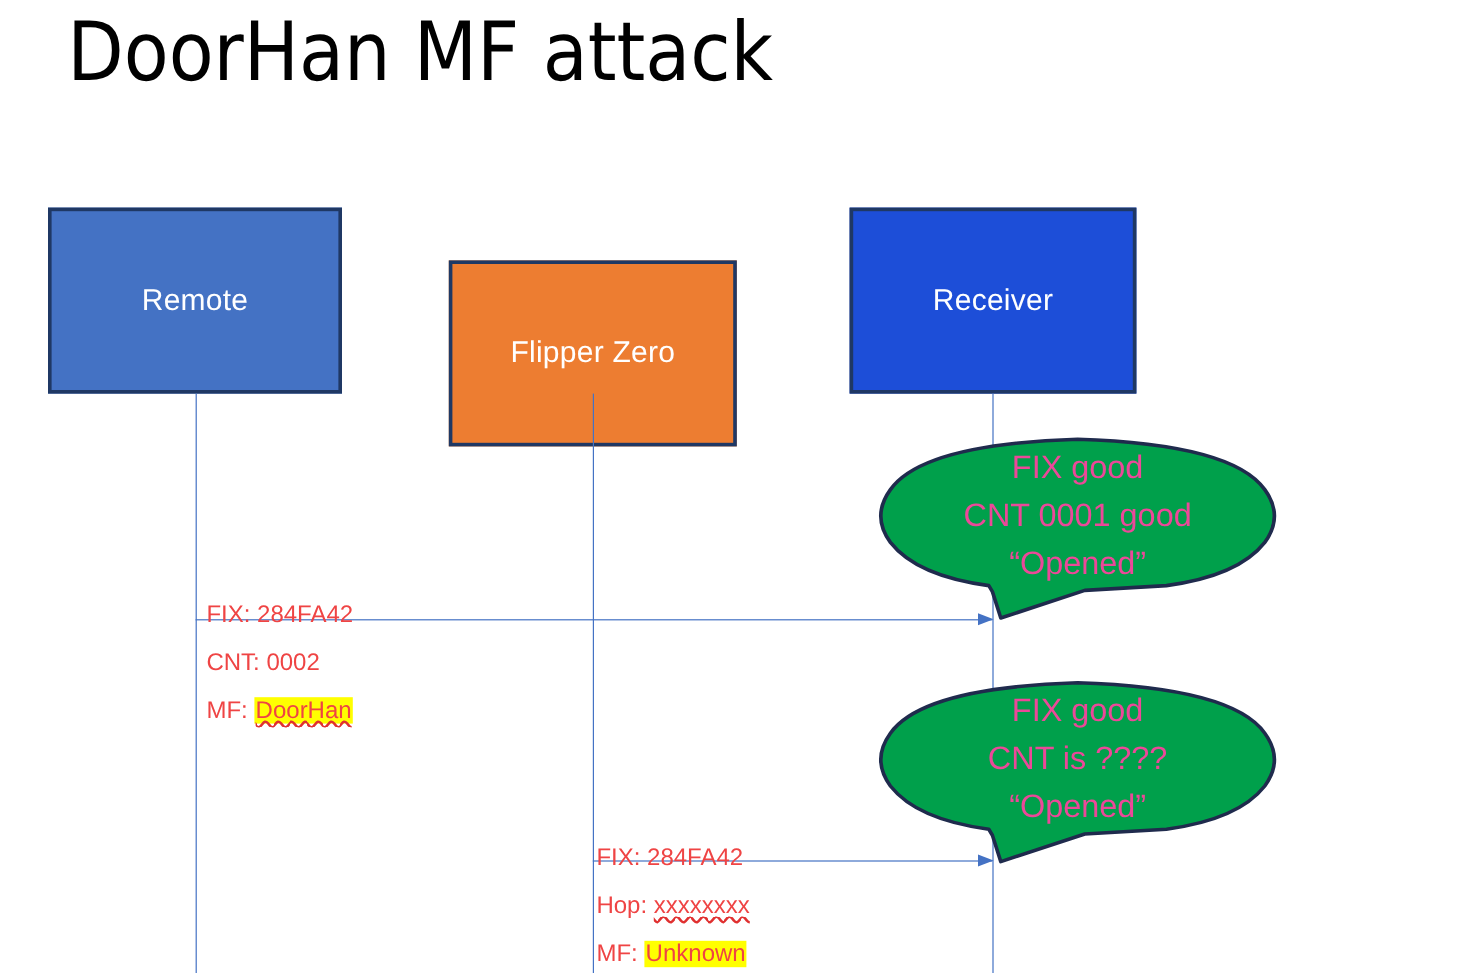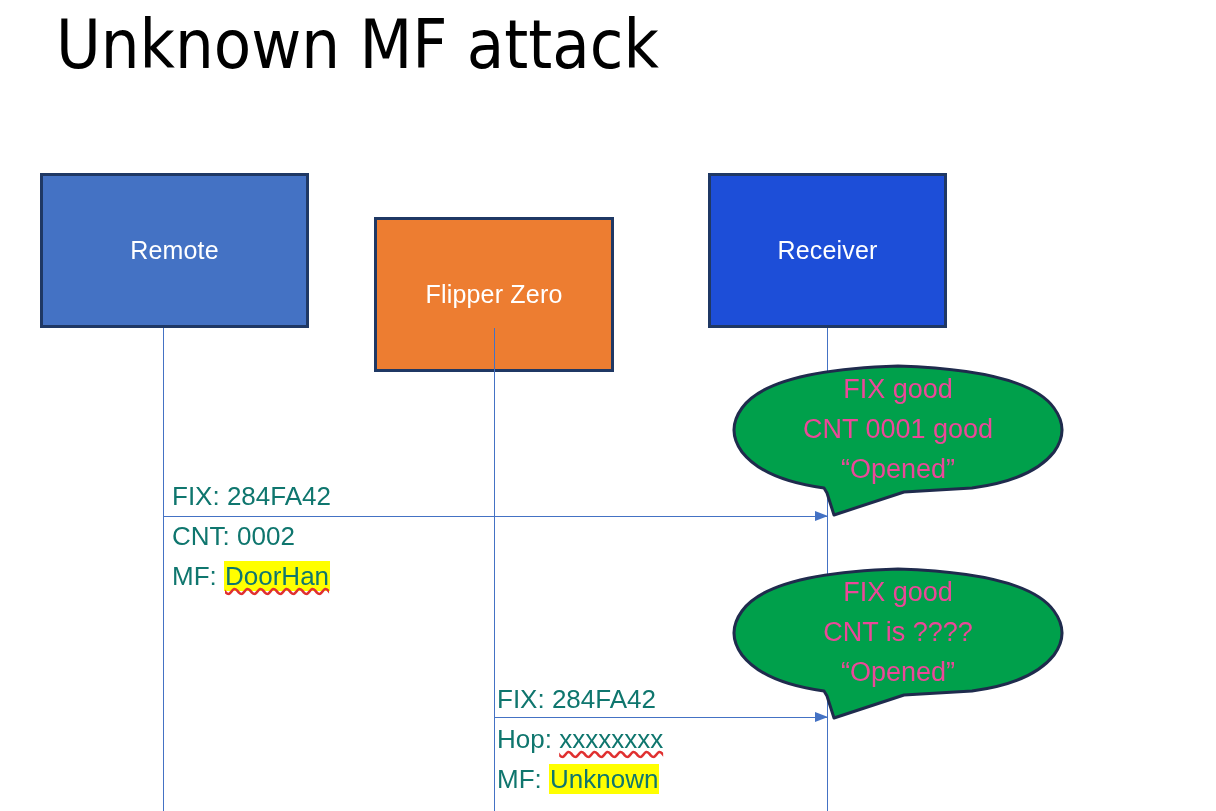--- a/index.html
+++ b/index.html
@@ -44,21 +44,21 @@
     justify-content: center;
   }
   .actor-label {
     color: #ffffff;
     font-size: 25px;
     font-weight: 400;
     letter-spacing: 0.2px;
     text-align: center;
     white-space: nowrap;
   }
-  #actor-remote  { left: 40px;  top: 173px; width: 269px; height: 155px; background: #4472C4; }
+  #actor-remote  { left: 40px;  top: 173px; width: 245px; height: 155px; background: #4472C4; }
   #actor-flipper { left: 374px; top: 173px; width: 240px; height: 155px; background: #ED7D31; margin-top: 44px; }
   #actor-receiver{ left: 708px; top: 173px; width: 239px; height: 155px; background: #1d4ed8; }
 
   
   .lifeline {
     position: absolute;
     width: 1px;
     background: #4472C4;
     top: 328px;
     height: 483px;
@@ -83,24 +83,25 @@
     border-top: 5.5px solid transparent;
     border-bottom: 5.5px solid transparent;
     border-left: 13px solid #4472C4;
   }
   #msg-1 { left: 163px; top: 516px; width: 664px; }
   #msg-2 { left: 494px; top: 717px; width: 333px; }
 
   
   .msg-text {
     position: absolute;
-    font-size: 26px;
-    color: #0f766e;
+    font-size: 20px;
+    color: #ef4444;
     line-height: 40px;
     white-space: nowrap;
+    margin-top: 16px;
   }
   #msg-text-1 { left: 172px; top: 476px; }
   #msg-text-2 { left: 497px; top: 679px; }
 
   .hl {
     background: #FFFF00;
     padding: 0 1px;
   }
   .sq {
     text-decoration: underline wavy #E03030;
@@ -130,21 +131,21 @@
   #bubble-1 { left: 724px; top: 360px; width: 348px; height: 165px; }
   #bubble-2 { left: 724px; top: 563px; width: 348px; height: 165px; }
   #bubble-1-text { left: 24px; top: 9px; width: 300px; }
   #bubble-2-text { left: 24px; top: 9px; width: 300px; }
 </style>
 </head>
 <body>
 
 <div id="slide">
 
-  <div class="slide-title">Unknown MF attack</div>
+  <div class="slide-title">DoorHan MF attack</div>
 
   <div class="actor-box" id="actor-remote">
     <span class="actor-label">Remote</span>
   </div>
 
   <div class="actor-box" id="actor-flipper">
     <span class="actor-label">Flipper Zero</span>
   </div>
 
   <div class="actor-box" id="actor-receiver">

